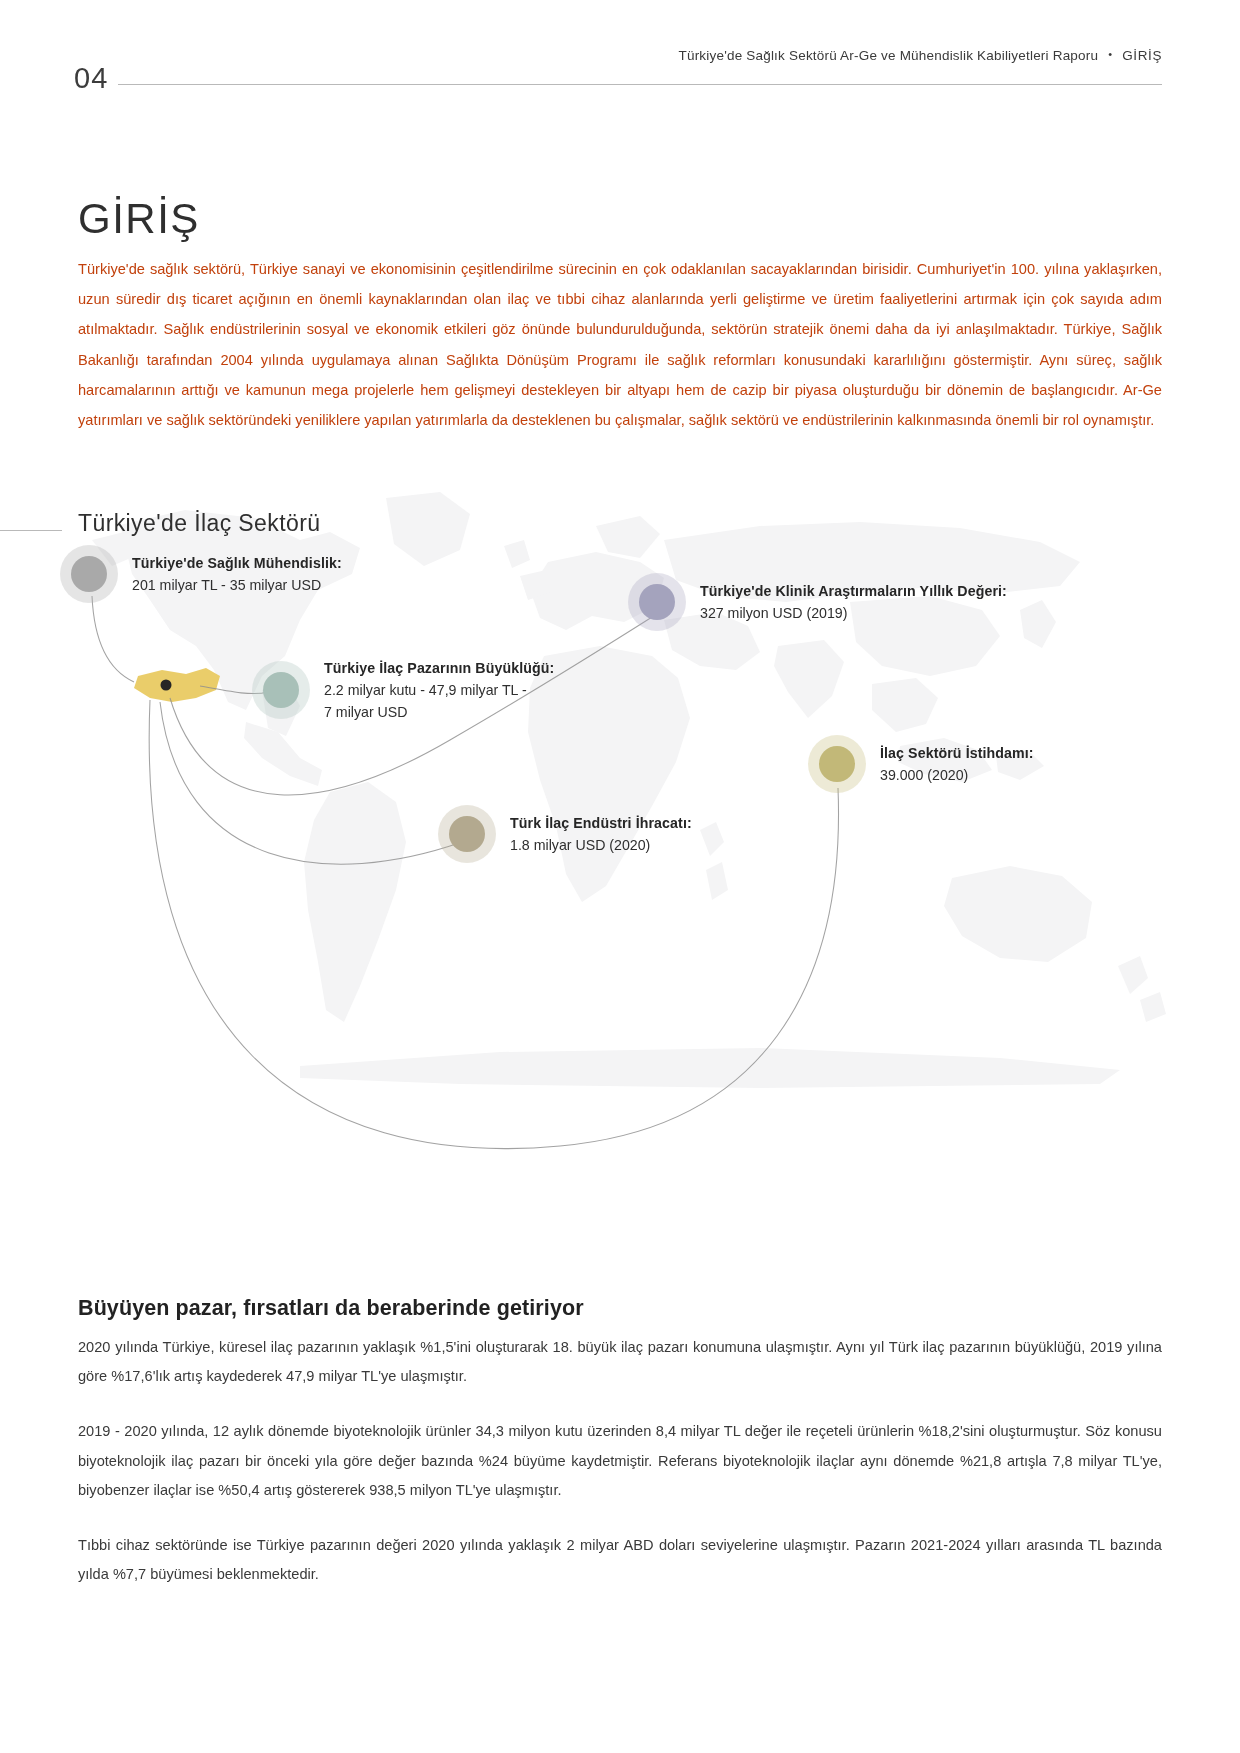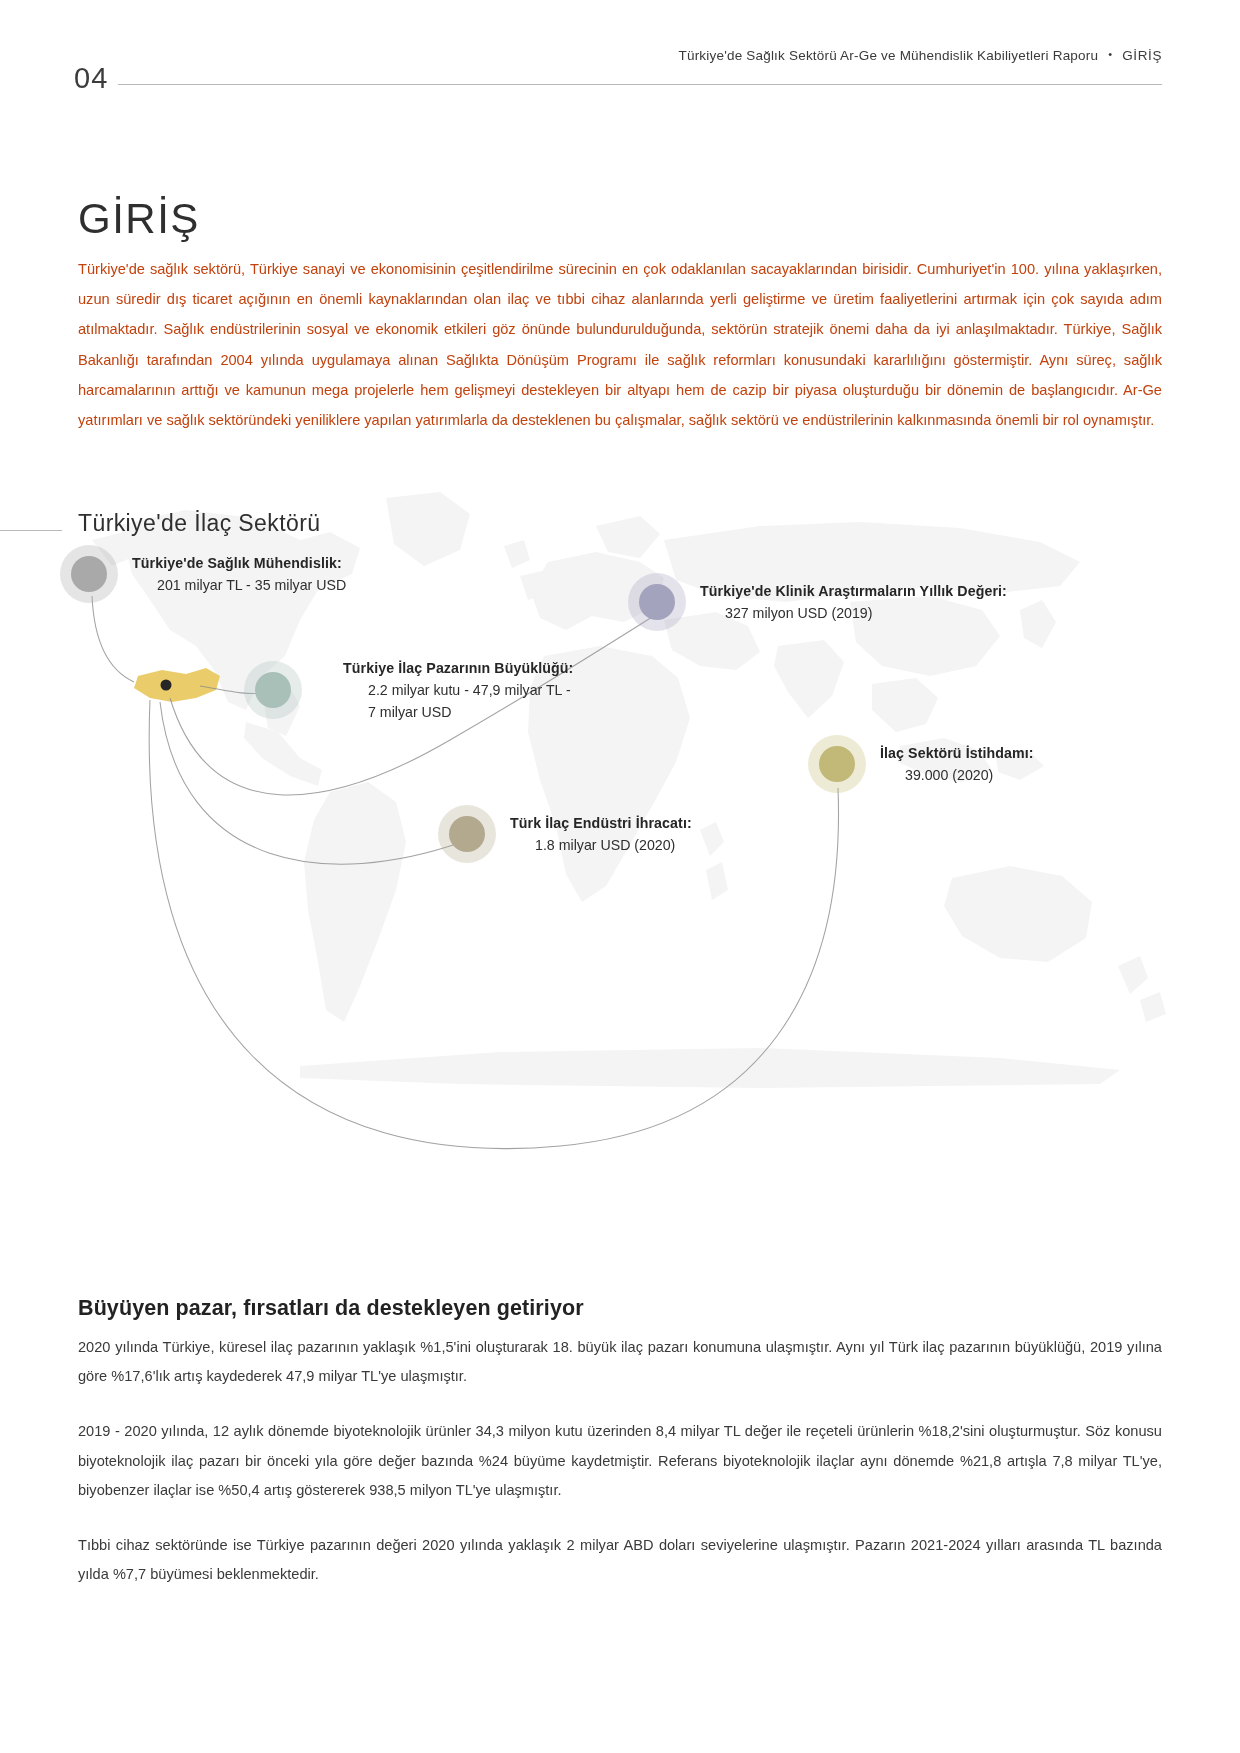--- a/index.html
+++ b/index.html
@@ -160,21 +160,20 @@
     font-weight: 700;
     color: #262626;
     letter-spacing: 0.1px;
     line-height: 1.55;
   }
   .callout .c-value {
     font-size: 14.2px;
     font-weight: 400;
     color: #2f2f2f;
     line-height: 1.55;
-    margin-left: 25px;
   }
 
   
   .bottom-wrap {
     position: absolute;
     left: 78px;
     top: 1296px;
     width: 1084px;
   }
   .bottom-title {
@@ -303,21 +302,21 @@
     <div class="dot-wrap">
       <div class="halo" style="background:#a4a3bd;"></div>
       <div class="dot" style="background:#a4a3bd;"></div>
     </div>
     <div class="labels">
       <div class="c-title">Türkiye'de Klinik Araştırmaların Yıllık Değeri:</div>
       <div class="c-value">327 milyon USD (2019)</div>
     </div>
   </div>
 
-  <div class="callout" style="left:244px; top:187px;gap:27px;">
+  <div class="callout" style="left:252px; top:187px;">
     <div class="dot-wrap">
       <div class="halo" style="background:#a8c0b8;"></div>
       <div class="dot" style="background:#a8c0b8;"></div>
     </div>
     <div class="labels">
       <div class="c-title">Türkiye İlaç Pazarının Büyüklüğü:</div>
       <div class="c-value">2.2 milyar kutu -  47,9 milyar TL -</div>
       <div class="c-value">7 milyar USD</div>
     </div>
   </div>
@@ -340,17 +339,17 @@
     </div>
     <div class="labels">
       <div class="c-title">İlaç Sektörü İstihdamı:</div>
       <div class="c-value">39.000 (2020)</div>
     </div>
   </div>
 
 </div>
 
 <div class="bottom-wrap">
-  <h2 class="bottom-title">Büyüyen pazar, fırsatları da destekleyen getiriyor</h2>
+  <h2 class="bottom-title">Büyüyen pazar, fırsatları da beraberinde getiriyor</h2>
   <p class="bottom-paragraph">2020 yılında Türkiye, küresel ilaç pazarının yaklaşık %1,5'ini oluşturarak 18. büyük ilaç pazarı konumuna ulaşmıştır. Aynı yıl Türk ilaç pazarının büyüklüğü, 2019 yılına göre %17,6'lık artış kaydederek 47,9 milyar TL'ye ulaşmıştır.</p>
   <p class="bottom-paragraph">2019 - 2020 yılında, 12 aylık dönemde biyoteknolojik ürünler 34,3 milyon kutu üzerinden 8,4 milyar TL değer ile reçeteli ürünlerin %18,2'sini oluşturmuştur. Söz konusu biyoteknolojik ilaç pazarı bir önceki yıla göre değer bazında %24 büyüme kaydetmiştir. Referans biyoteknolojik ilaçlar aynı dönemde %21,8 artışla 7,8 milyar TL'ye, biyobenzer ilaçlar ise %50,4 artış göstererek 938,5 milyon TL'ye ulaşmıştır.</p>
   <p class="bottom-paragraph">Tıbbi cihaz sektöründe ise Türkiye pazarının değeri 2020 yılında yaklaşık 2 milyar ABD doları seviyelerine ulaşmıştır. Pazarın 2021-2024 yılları arasında TL bazında yılda %7,7 büyümesi beklenmektedir.</p>
 </div>
 
 </body></html>

